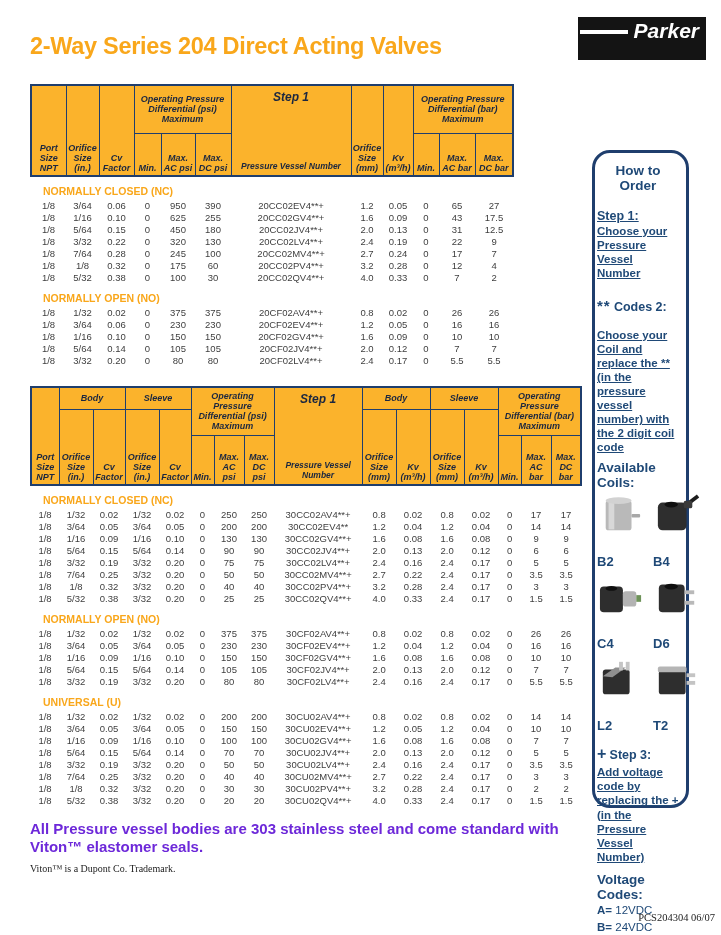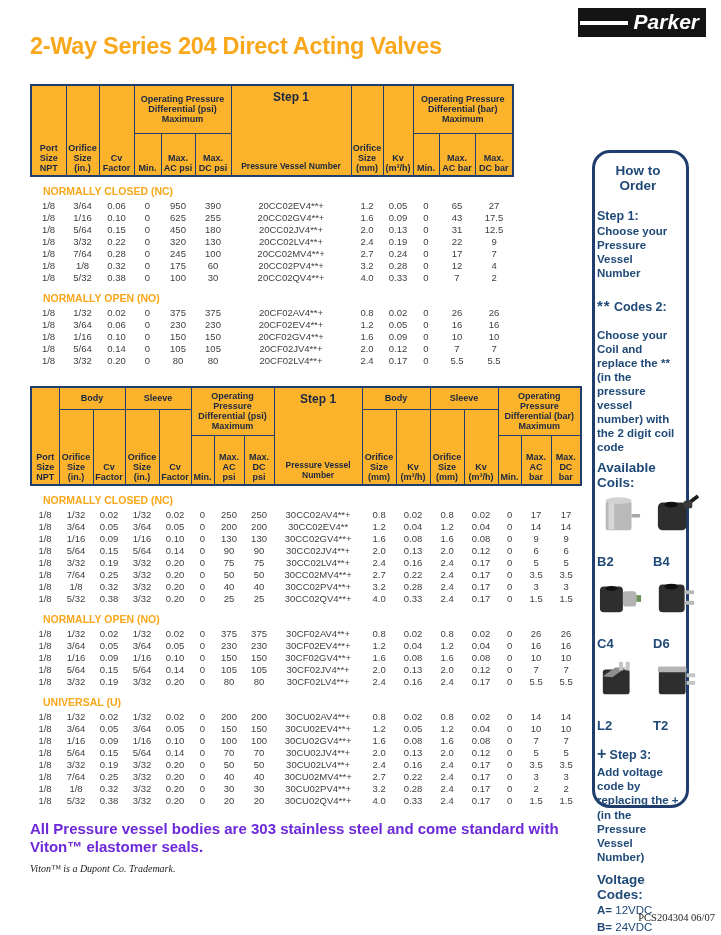--- a/index.html
+++ b/index.html
@@ -8,70 +8,70 @@
     --navy:#1F3E6D;
     --bar-black:#1A1A1A;
     --hdr-text:#1B2740;
     --data-text:#3E3E3E;
   }
   *{margin:0;padding:0;box-sizing:border-box;}
   body{background:#fff;font-family:"Liberation Sans",sans-serif;}
   .page{position:relative;width:721px;height:935px;background:#fff;overflow:hidden;}
 
   
-  .logo{position:absolute;left:578px;top:8px;width:128px;height:29px;background:#141414;}
+  .logo{position:absolute;left:578px;top:17px;width:128px;height:43px;background:#141414;}
   .logo-dash{position:absolute;left:2px;top:13px;width:48px;height:4px;background:#fff;}
   .logo-text{position:absolute;right:7px;top:2px;color:#fff;font-size:21px;font-weight:bold;font-style:italic;letter-spacing:0;}
 
   
   .main-title{color:var(--accent-orange);font-size:23.5px;font-weight:bold;letter-spacing:-0.3px;margin-left:30px;}
   .title-1{padding-top:33px;}
   .title-2{margin-top:18px;}
 
   
   table.vt{border-collapse:collapse;table-layout:fixed;margin-left:30px;}
   table.t1{width:482px;margin-top:11px;}
   table.t2{width:550px;margin-top:6px;}
 
   .bar-row td{border:none;background:transparent;height:13px;}
   .unit-bar{background:var(--bar-black);color:#fff;font-weight:bold;font-size:10.5px;
             text-align:center;letter-spacing:.5px;line-height:13px;}
 
   td.hd{background:var(--table-orange);border:1px solid var(--navy);
         color:var(--hdr-text);font-weight:bold;font-size:9px;line-height:1.12;
-        text-align:center;vertical-align:bottom;padding:2px 1px;}
+        text-align:center;vertical-align:bottom;padding:2px 1px;font-style:italic;}
   td.mid{vertical-align:middle;}
   td.bt{border-top-width:2px;}
   td.bb{border-bottom-width:2px;}
   td.bl{border-left-width:2px;}
   td.br{border-right-width:2px;}
 
   .pvn-in{display:flex;flex-direction:column;justify-content:space-between;align-items:center;}
   .pvn-in.h1{height:85px;}
   .pvn-in.h2{height:92px;}
   .step1{font-size:12px;font-weight:bold;padding-top:3px;}
   .pvn-label{font-size:8.5px;font-weight:bold;white-space:nowrap;padding-bottom:1px;line-height:1.15;}
   .pvn-label.wrap{white-space:normal;}
 
   tr.section-row td{color:var(--accent-orange);font-weight:bold;font-size:10.5px;
                     text-align:left;padding:8px 0 3px 12px;border:none;background:#fff;}
   td.dc{border:none;background:#fff;text-align:center;font-size:9.5px;color:var(--data-text);
         height:12px;line-height:12px;padding:0;white-space:nowrap;}
 
   
   .statement{margin:13px 0 0 30px;font-size:15px;font-weight:bold;color:#6d28d9;line-height:1.2;width:640px;}
-  .footnote{margin:7px 0 0 30px;font-family:"Liberation Serif",serif;font-size:10px;color:#222;font-style:italic;}
+  .footnote{margin:7px 0 0 30px;font-family:"Liberation Serif",serif;font-size:10px;color:#222;}
   .doc-code{position:absolute;right:6px;top:912px;font-family:"Liberation Serif",serif;font-size:10.5px;color:#222;}
 
   
   .sidebar{position:absolute;left:592px;top:150px;width:97px;height:658px;
            border:3px solid var(--navy);border-radius:18px;background:#fff;
            padding:10px 7px 6px 2px;color:#1F4977;}
   .sb-title{font-size:13.5px;font-weight:bold;text-align:center;}
-  .sb-para{font-size:11.5px;font-weight:bold;line-height:1.22;}
+  .sb-para{font-size:11.5px;font-weight:bold;line-height:1.22;text-decoration:underline;}
   .sb-step-head{margin-top:15px;font-size:11.5px;font-weight:bold;}
   .sb-step-label{font-size:12.5px;font-weight:bold;}
   .stars{font-size:15px;font-weight:bold;letter-spacing:1px;}
   .plus{font-size:16px;font-weight:bold;}
   .sb-section-title{font-size:13px;font-weight:bold;margin-top:6px;}
   .coil-grid{display:grid;grid-template-columns:1fr 1fr;column-gap:8px;row-gap:7px;margin-top:4px;}
   .coil-cell{display:flex;flex-direction:column;align-items:flex-start;}
   .coil-cell svg{width:48px;height:44px;}
   .coil-label{font-size:13px;font-weight:bold;color:#1F4977;margin-top:16px;}
   .voltage-line{font-size:11.5px;line-height:1.55;white-space:nowrap;}

